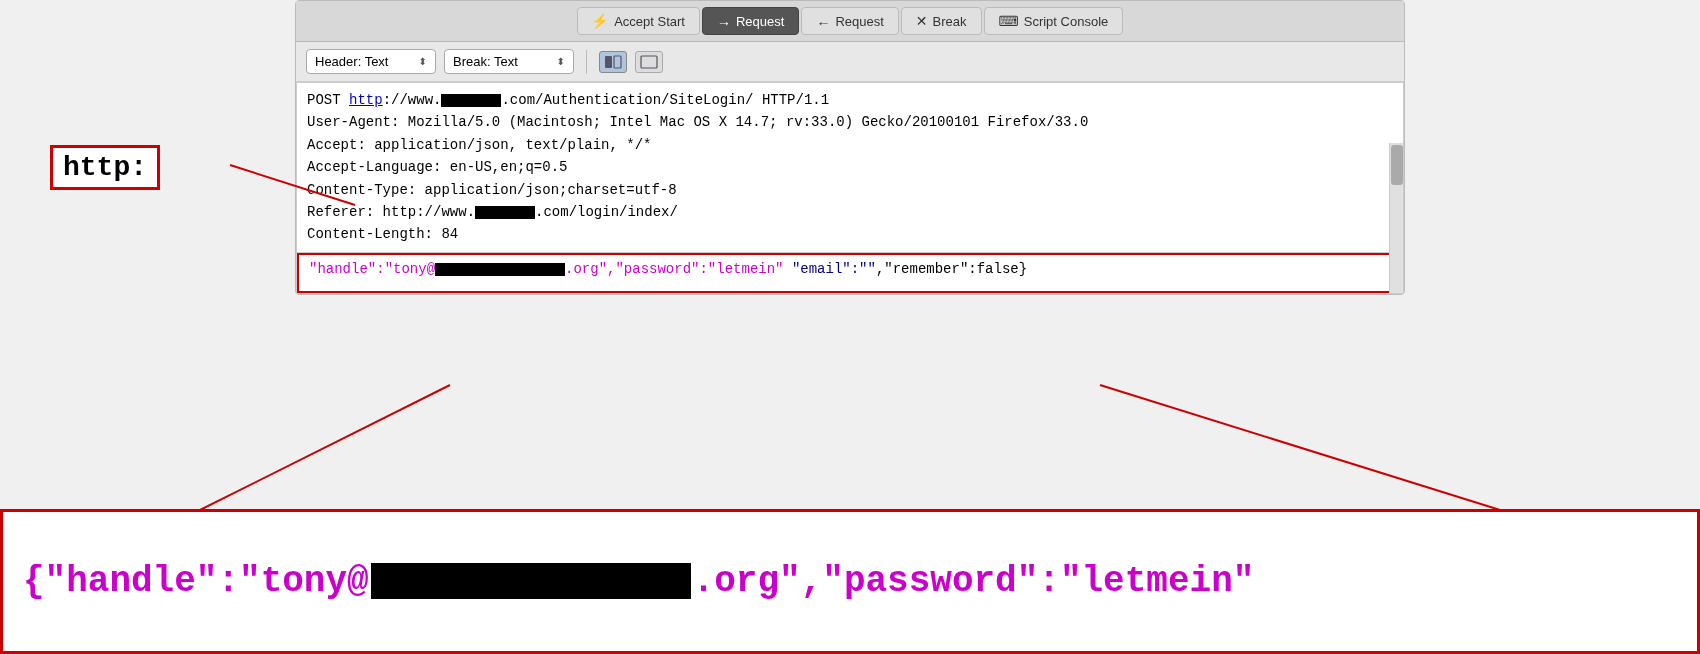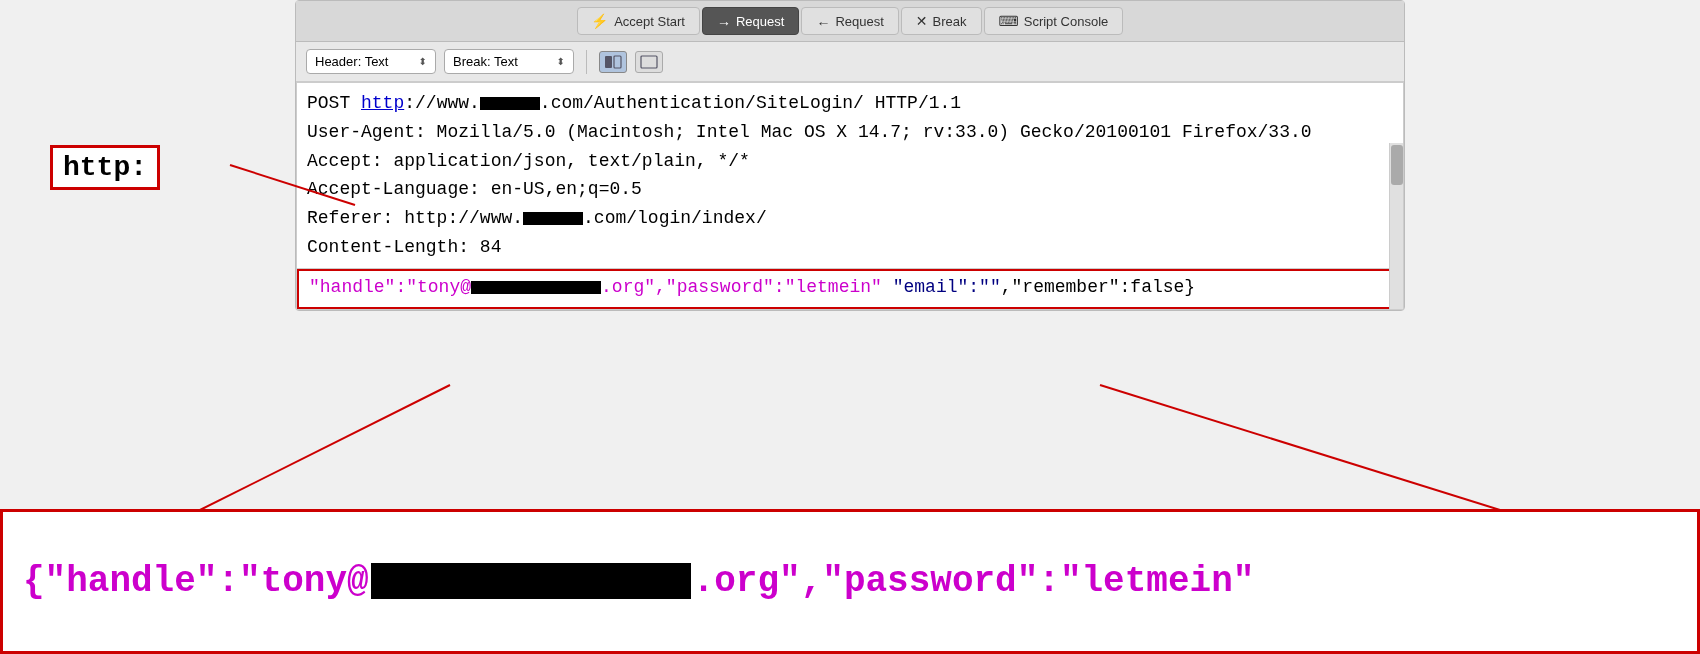--- a/index.html
+++ b/index.html
@@ -110,21 +110,21 @@
       background: #b0c4de;
       border-color: #888;
     }
 
     
     .content-area {
       background: white;
       border: 1px solid #ccc;
       margin: 0;
       font-family: 'Courier New', Courier, monospace;
-      font-size: 18px;
+      font-size: 14px;
     }
 
     .header-section {
       padding: 6px 10px;
       min-height: 130px;
       border-bottom: 1px solid #ccc;
       line-height: 1.6;
       color: #000;
     }
 
@@ -285,20 +285,21 @@
   </div>
 
   <div class="content-area" style="position:relative;">
     <div class="header-section">
       <div>
         POST <span class="url-text">http</span>://www.<span class="redacted"></span>.com/Authentication/SiteLogin/ HTTP/1.1
       </div>
       <div>User-Agent: Mozilla/5.0 (Macintosh; Intel Mac OS X 14.7; rv:33.0) Gecko/20100101 Firefox/33.0</div>
       <div>Accept: application/json, text/plain, */*</div>
       <div>Accept-Language: en-US,en;q=0.5</div>
+      <div>Content-Type: application/json;charset=utf-8</div>
       <div>Referer: http://www.<span class="redacted" style="width:50px"></span>.com/login/index/</div>
       <div>Content-Length: 84</div>
     </div>
     <div class="body-section">
       <span class="highlight-pink">"handle":</span><span class="highlight-pink">"tony@</span><span class="redacted" style="width:130px"></span><span class="highlight-pink">.org","password":"letmein"</span> <span class="highlight-dark">"email":""</span><span>,"remember":false}</span>
     </div>
     <div class="scrollbar-area">
       <div class="scrollbar-thumb"></div>
     </div>
   </div>

